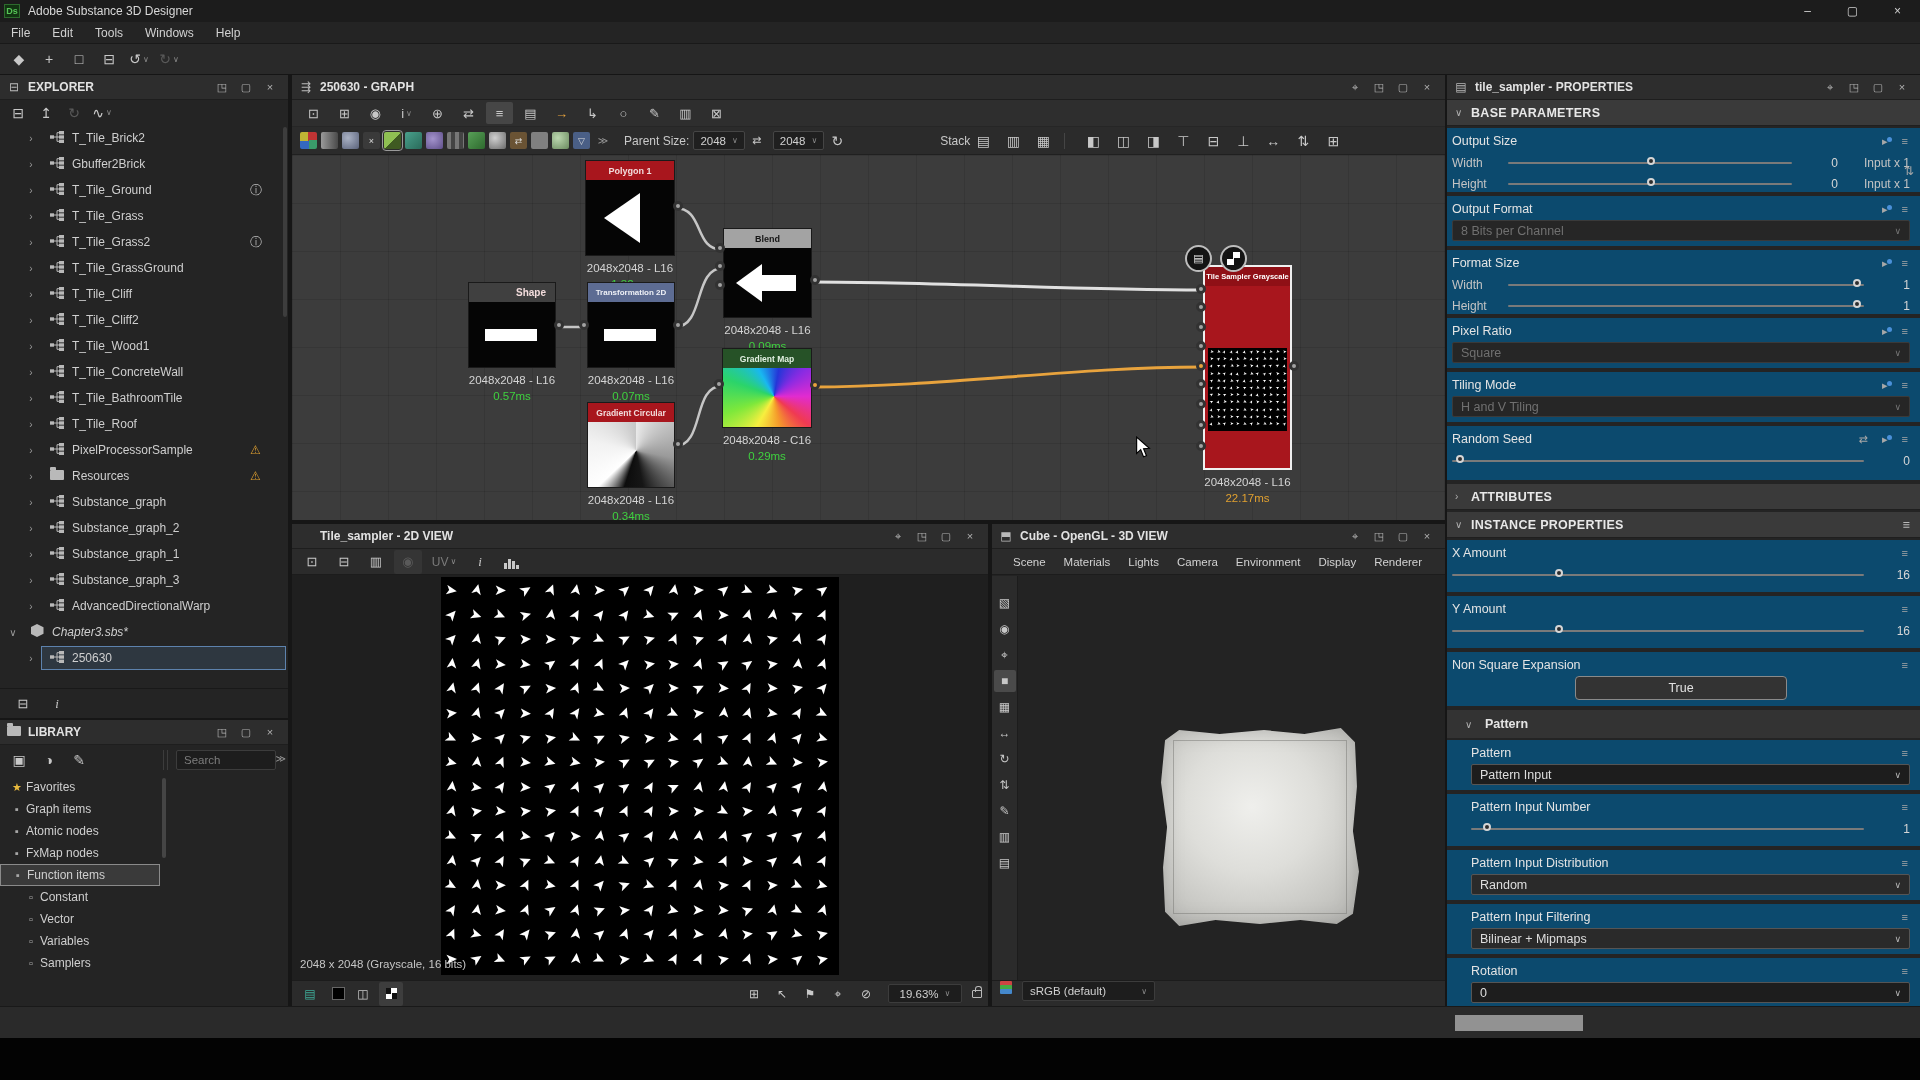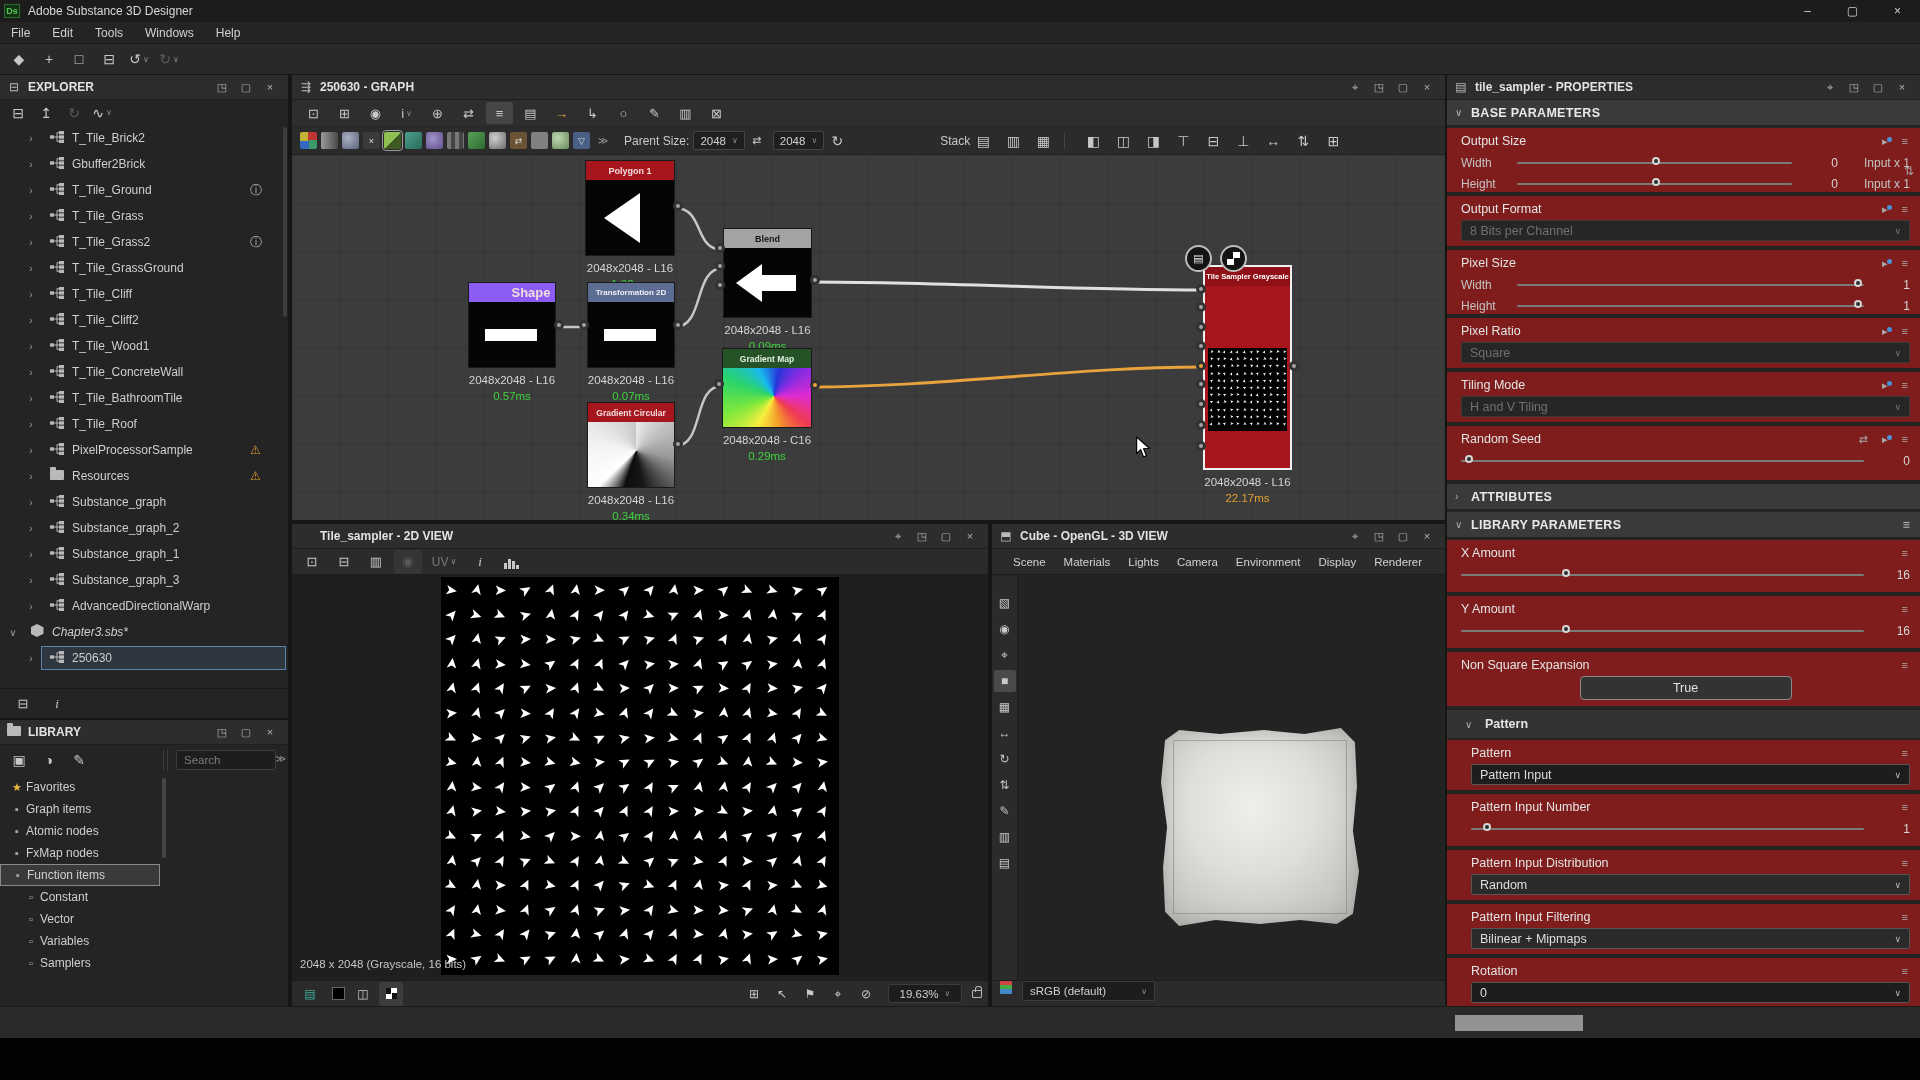--- a/index.html
+++ b/index.html
@@ -130,21 +130,21 @@
 #srgbsel{width:133px;height:20px;background:#1d1d1d;border:1px solid #3c3c3c;border-radius:2px;display:flex;align-items:center;padding:0 7px;font-size:11.5px;color:#d0d0d0;margin-left:8px}
 #srgbsel .chv{margin-left:auto;font-size:8px;color:#8a8a8a}
 .rgbstack{width:14px;height:14px;position:relative}
 .rgbstack i{position:absolute;left:0;width:12px;height:5px;border-radius:1px}
 .rgbstack i:nth-child(1){top:0;background:#c44}.rgbstack i:nth-child(2){top:4px;background:#4a4}.rgbstack i:nth-child(3){top:8px;background:#48c}
 
 #props{left:1447px;top:75px;width:473px;height:931px;background:#242424;overflow:hidden}
 .sechead{height:26px;background:#3a3a3a;display:flex;align-items:center;font-size:12.5px;font-weight:bold;color:#e8e8e8;letter-spacing:.3px;border-bottom:1px solid #1f1f1f;position:relative;padding-left:24px;margin-bottom:2px}
 .sechead .schv{position:absolute;left:8px;font-size:10px;font-weight:normal;color:#b0b0b0}
 .sechead .smenu{position:absolute;right:10px;font-weight:normal;color:#b9b9b9}
-.pblock{background:#7f1d1d;margin-bottom:4px;padding:6px 10px 2px 14px;position:relative}
+.pblock{background:#0c4a6e;margin-bottom:4px;padding:6px 10px 2px 5px;position:relative}
 .pblock.sub{padding-left:24px}
 .plabel{font-size:12.5px;color:#e4e4e4;margin-bottom:4px}
 .prow-icons{position:absolute;top:7px;right:12px;color:#a8a8a8;font-size:11px;display:flex;gap:14px}
 .fxico{position:relative}
 .fxico::after{content:"";position:absolute;right:-4px;top:2px;width:5px;height:5px;border-radius:50%;background:#4a90d9}
 .prow{display:flex;align-items:center;height:21px;font-size:12px;color:#c4c4c4}
 .prowlab{width:44px}
 .ptrack{position:relative;flex:1;height:2px;background:#7a7a7a;margin:0 12px;border-radius:1px}
 .phandle{position:absolute;top:-5px;width:8px;height:8px;border:2px solid #d6d6d6;border-radius:50%;background:#2e2e2e}
 .pval{width:34px;text-align:right;color:#d6d6d6}
@@ -627,21 +627,21 @@
         <polygon points="1,1 1,15 4.5,11.8 7,18 9.5,17 7,11 12,10.6" fill="#fff" stroke="#000" stroke-width="1"></polygon>
       </svg>
     <div class="gnode" style="left: 293px; top: 5px; width: 90px; height: 96px;">
           <div class="ghead" style="background: rgb(168, 22, 29); color: rgb(242, 220, 220); font-size: 9px;">Polygon 1</div>
           <div class="gprev pv-triangle"></div>
           <span class="conn" style="right: -9px; top: 40px;"></span>
         </div>
         <div class="nlabel" style="left: 258px; top: 107px;">2048x2048 - L16</div>
         <div class="ntime" style="left: 258px; top: 123px; color: rgb(63, 210, 63);">1.32ms</div>
         <div class="gnode" style="left: 176px; top: 127px; width: 88px; height: 86px;">
-          <div class="ghead" style="background: #8b5cf6; color: rgb(242, 220, 220); font-size: 13px; padding-left: 38px;">Shape</div>
+          <div class="ghead" style="background: #404040; color: rgb(242, 220, 220); font-size: 10px; padding-left: 38px;">Shape</div>
           <div class="gprev pv-bar"></div>
           <span class="conn" style="right: -9px; top: 37px;"></span>
         </div>
         <div class="nlabel" style="left: 140px; top: 219px;">2048x2048 - L16</div>
         <div class="ntime" style="left: 140px; top: 235px; color: rgb(63, 210, 63);">0.57ms</div>
         <div class="gnode" style="left: 295px; top: 127px; width: 88px; height: 86px;">
           <div class="ghead" style="background: rgb(93, 108, 147); color: rgb(238, 240, 246); font-size: 8px;">Transformation 2D</div>
           <div class="gprev pv-bar"></div>
           <span class="conn" style="left: -9px; top: 37px;"></span>
           <span class="conn" style="right: -9px; top: 37px;"></span>
@@ -1231,21 +1231,21 @@
           <span class="fxico">▸</span>
           <span>≡</span>
         </div>
       <div class="pselect">
           <span>8 Bits per Channel</span>
           <span class="chv">∨</span>
         </div>
     </div>
 
     <div class="pblock" style="height:64px">
-      <div class="plabel">Pixel Size</div>
+      <div class="plabel">Format Size</div>
       <div class="prow-icons">
           <span class="fxico">▸</span>
           <span>≡</span>
         </div>
       <div class="prow">
         <span class="prowlab">Width</span>
         <span class="ptrack">
             <span class="phandle" style="left:97%"></span>
           </span>
         <span class="pval">1</span>
@@ -1298,21 +1298,21 @@
       </div>
     </div>
 
     <div class="sechead">
       <span class="schv">›</span>
       <span>ATTRIBUTES</span>
     </div>
 
     <div class="sechead">
       <span class="schv">∨</span>
-      <span>LIBRARY PARAMETERS</span>
+      <span>INSTANCE PROPERTIES</span>
       <span class="smenu">≡</span>
     </div>
 
     <div class="pblock" style="height:52px">
       <div class="plabel">X Amount</div>
       <div class="prow-icons">
           <span>≡</span>
         </div>
       <div class="prow">
         <span class="ptrack" style="margin-left:0">

